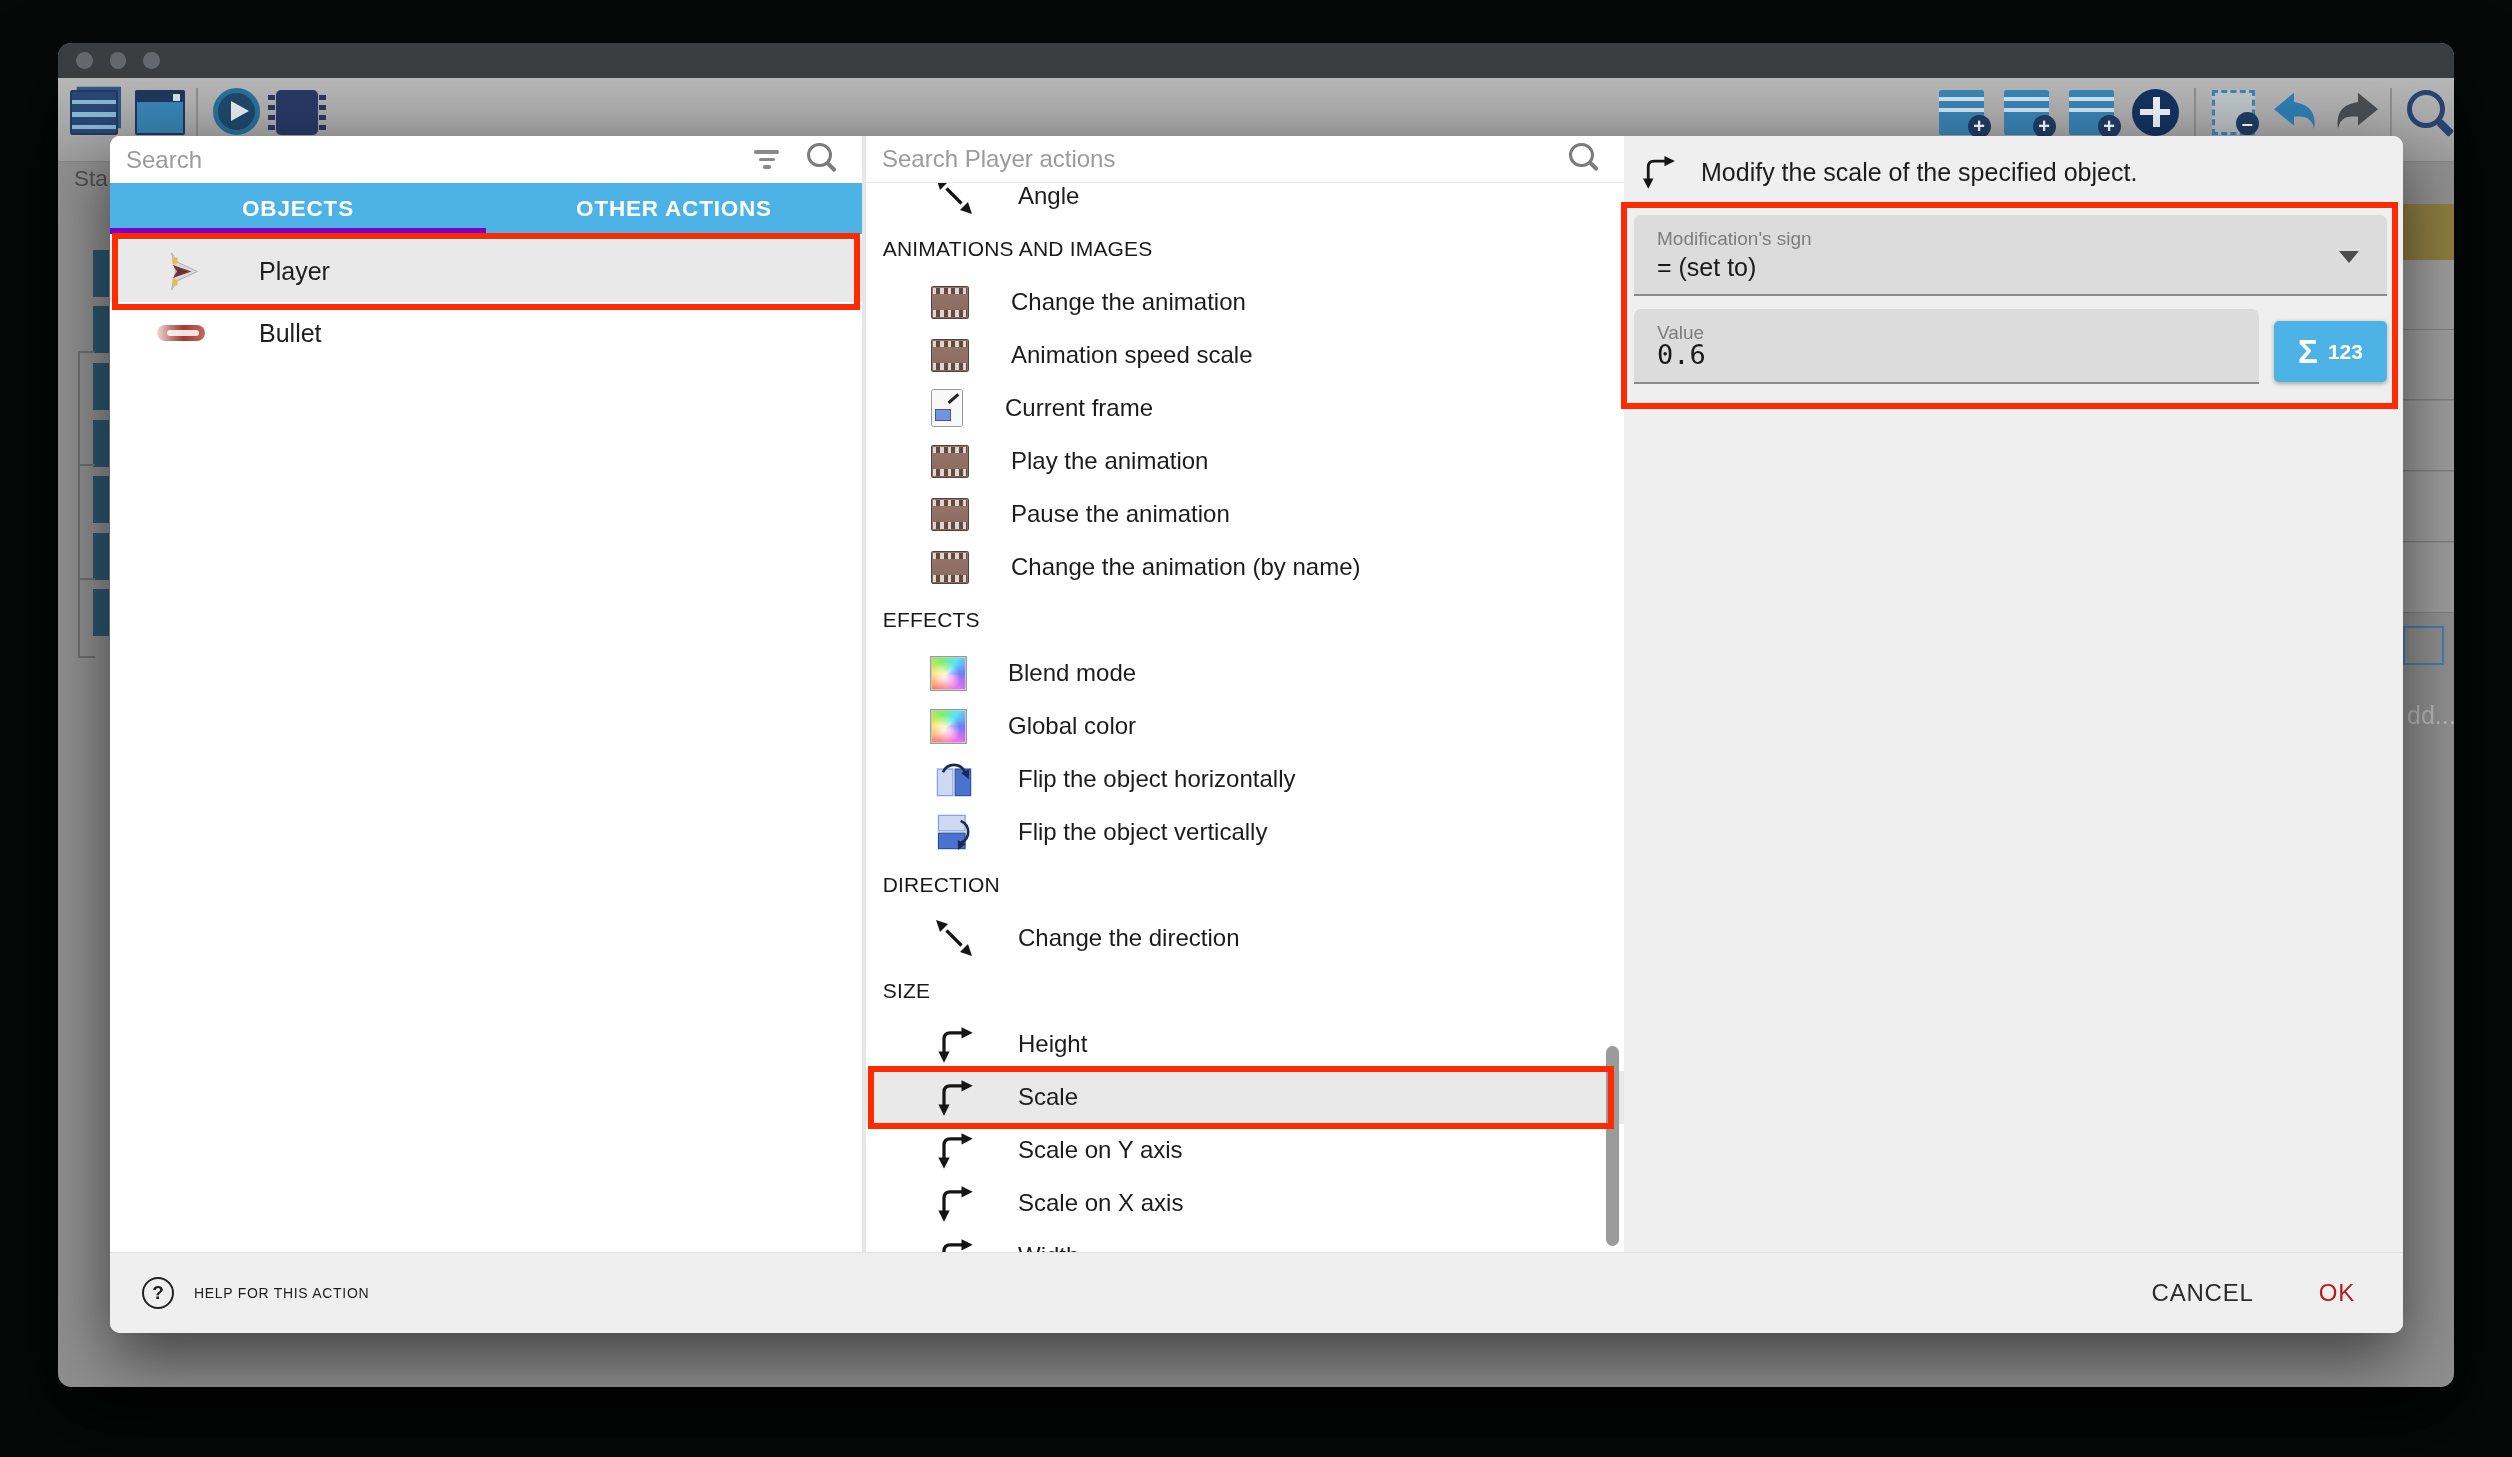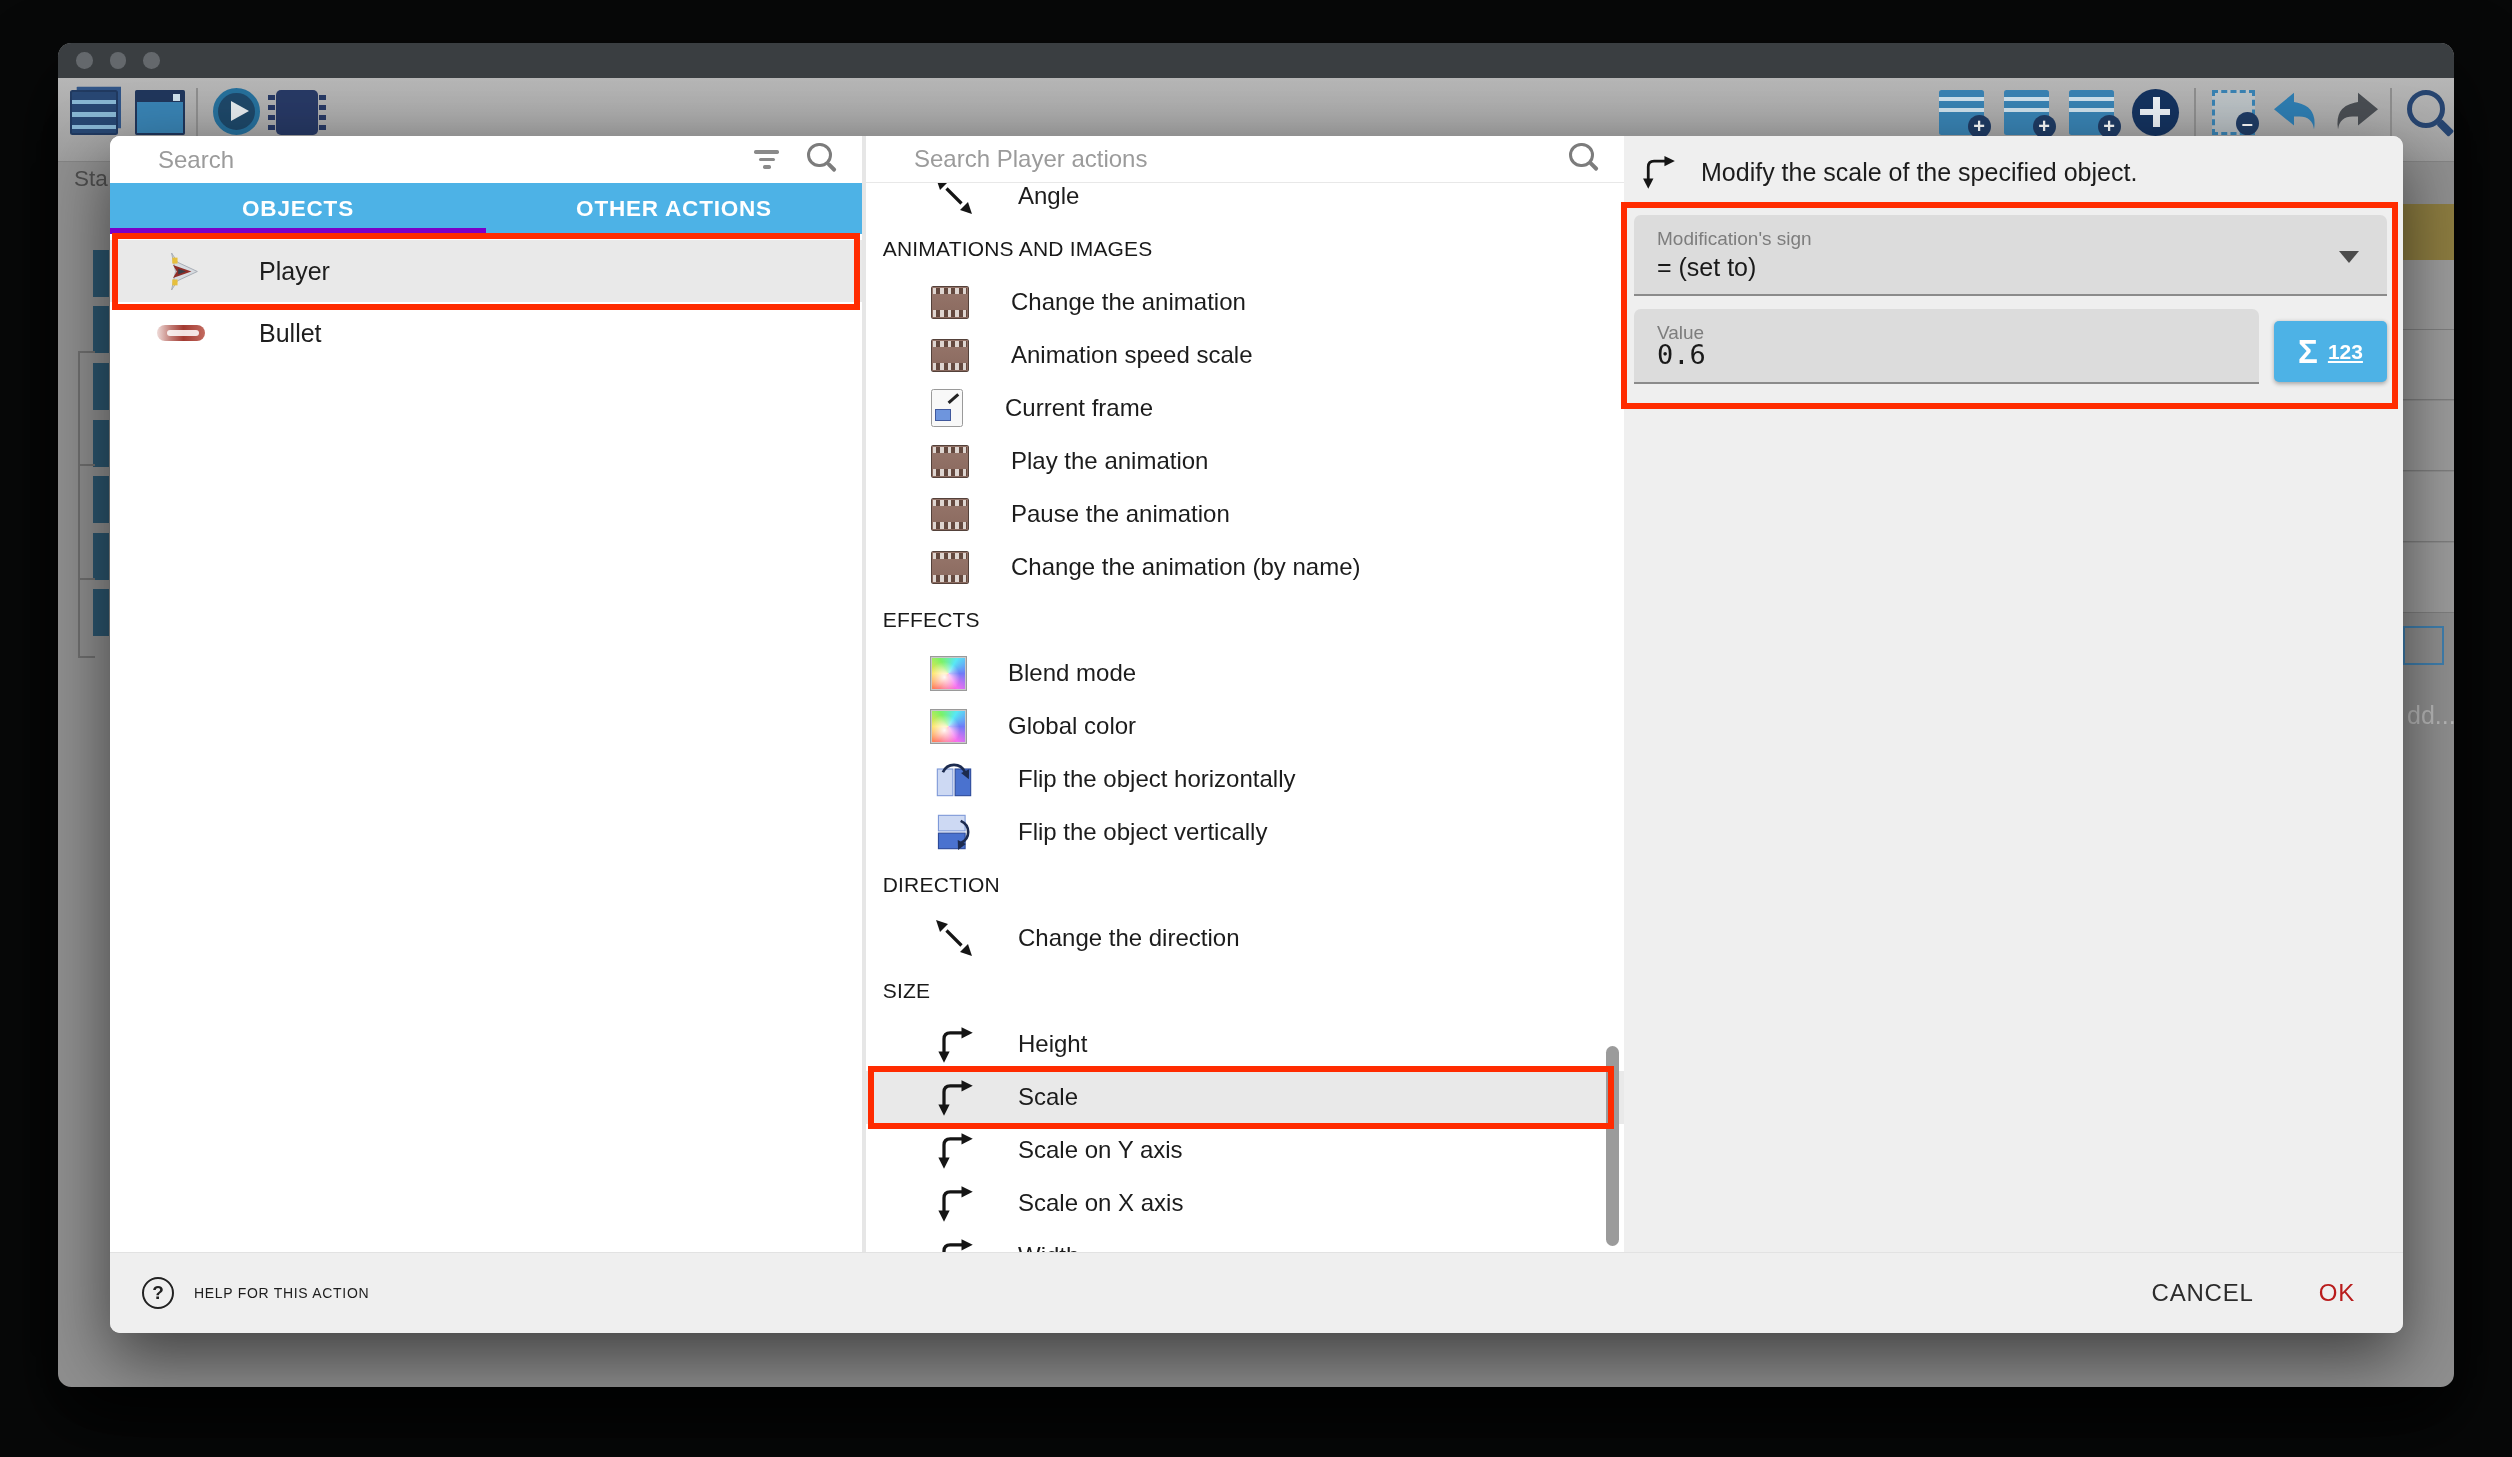--- a/index.html
+++ b/index.html
@@ -75,21 +75,21 @@
     background:#efefef;border-radius:10px;overflow:hidden;
     box-shadow:0 25px 67px rgba(0,0,0,.55);
   }
   .panel-left{position:absolute;left:0;top:0;width:752px;height:1116px;background:#fff;}
   .panel-divider{position:absolute;left:752px;top:0;width:4.2px;height:1116px;background:#e6e6e6;}
   .panel-mid{position:absolute;left:756px;top:0;width:758px;height:1116px;background:#fff;}
   .panel-right{position:absolute;left:1514px;top:0;width:779px;height:1116px;background:#efefef;}
   .search-row{position:absolute;left:0;top:0;right:0;height:47px;display:flex;align-items:center;background:#fff;}
   .search-row input{
     flex:1;border:0;outline:none;font-size:24px;color:#222;background:transparent;
-    padding:0 0 0 48px;font-family:"Liberation Sans",sans-serif;
+    padding:0 0 0 16px;font-family:"Liberation Sans",sans-serif;
   }
   .search-row input::placeholder{color:#9b9b9b;}
   .mid-search{border-bottom:0.8px solid #e8e8e8;box-sizing:border-box;}
   .filter-icon{width:25px;height:18.3px;margin-right:28px;display:flex;flex-direction:column;justify-content:space-between;}
   .filter-icon i{display:block;height:3.3px;background:#8a8a8a;border-radius:1.7px;}
   .filter-icon i:nth-child(1){width:25px;}.filter-icon i:nth-child(2){width:16px;margin:0 auto;}
   .filter-icon i:nth-child(3){width:7.5px;margin:0 auto;}
   .search-mag{width:33px;height:33px;margin-right:21.7px;flex:none;}
   
   .tabs{position:absolute;left:0;top:47px;width:100%;height:51px;display:flex;background:var(--accent,#4db2e6);}
@@ -135,21 +135,21 @@
   .field{position:absolute;left:10px;background:#dcdcdc;border-radius:6.7px 6.7px 0 0;border-bottom:2.5px solid #8b8b8b;box-sizing:border-box;}
   .field .f-label{position:absolute;left:23px;top:13.3px;font-size:19px;color:#7d7d7d;}
   .field .f-value{position:absolute;left:23px;bottom:11.7px;font-size:25px;color:#191919;}
   .field .f-value.mono{font-family:"DejaVu Sans Mono",monospace;font-size:27px;}
   .caret{position:absolute;right:28px;top:46%;width:0;height:0;border-left:10px solid transparent;
     border-right:10px solid transparent;border-top:12.5px solid #4c4c4c;}
   .sigma-btn{position:absolute;display:flex;align-items:center;justify-content:center;gap:10px;
     background:var(--accent,#47aee7);border-radius:5px;color:#fff;cursor:pointer;
     box-shadow:0 1.7px 4.2px rgba(0,0,0,.3);}
   .sigma-btn .sig{font-size:33px;font-weight:bold;line-height:1;}
-  .sigma-btn .num{font-size:21px;font-weight:bold;text-decoration:underline;}
+  .sigma-btn .num{font-size:21px;font-weight:bold;}
   
   .dlg-footer{position:absolute;left:0;top:1116px;width:100%;height:81px;background:#efefef;
     border-top:0.8px solid #e2e2e2;display:flex;align-items:center;box-sizing:border-box;}
   .help-wrap{display:flex;align-items:center;gap:20px;margin-left:32px;cursor:pointer;}
   .help-circle{width:28px;height:28px;border-radius:50%;border:2.9px solid #222;color:#222;
     display:flex;align-items:center;justify-content:center;font-size:19px;font-weight:bold;flex:none;}
   .help-label{font-size:14px;font-weight:500;color:#1d1d1d;letter-spacing:0.7px;}
   .footer-actions{margin-left:auto;display:flex;align-items:center;gap:65px;padding-right:48px;}
   .btn-cancel{font-size:24px;font-weight:500;color:#2c2c2c;letter-spacing:0.8px;cursor:pointer;}
   .btn-ok{font-size:24px;font-weight:500;color:#b91c1c;letter-spacing:0.8px;cursor:pointer;}

